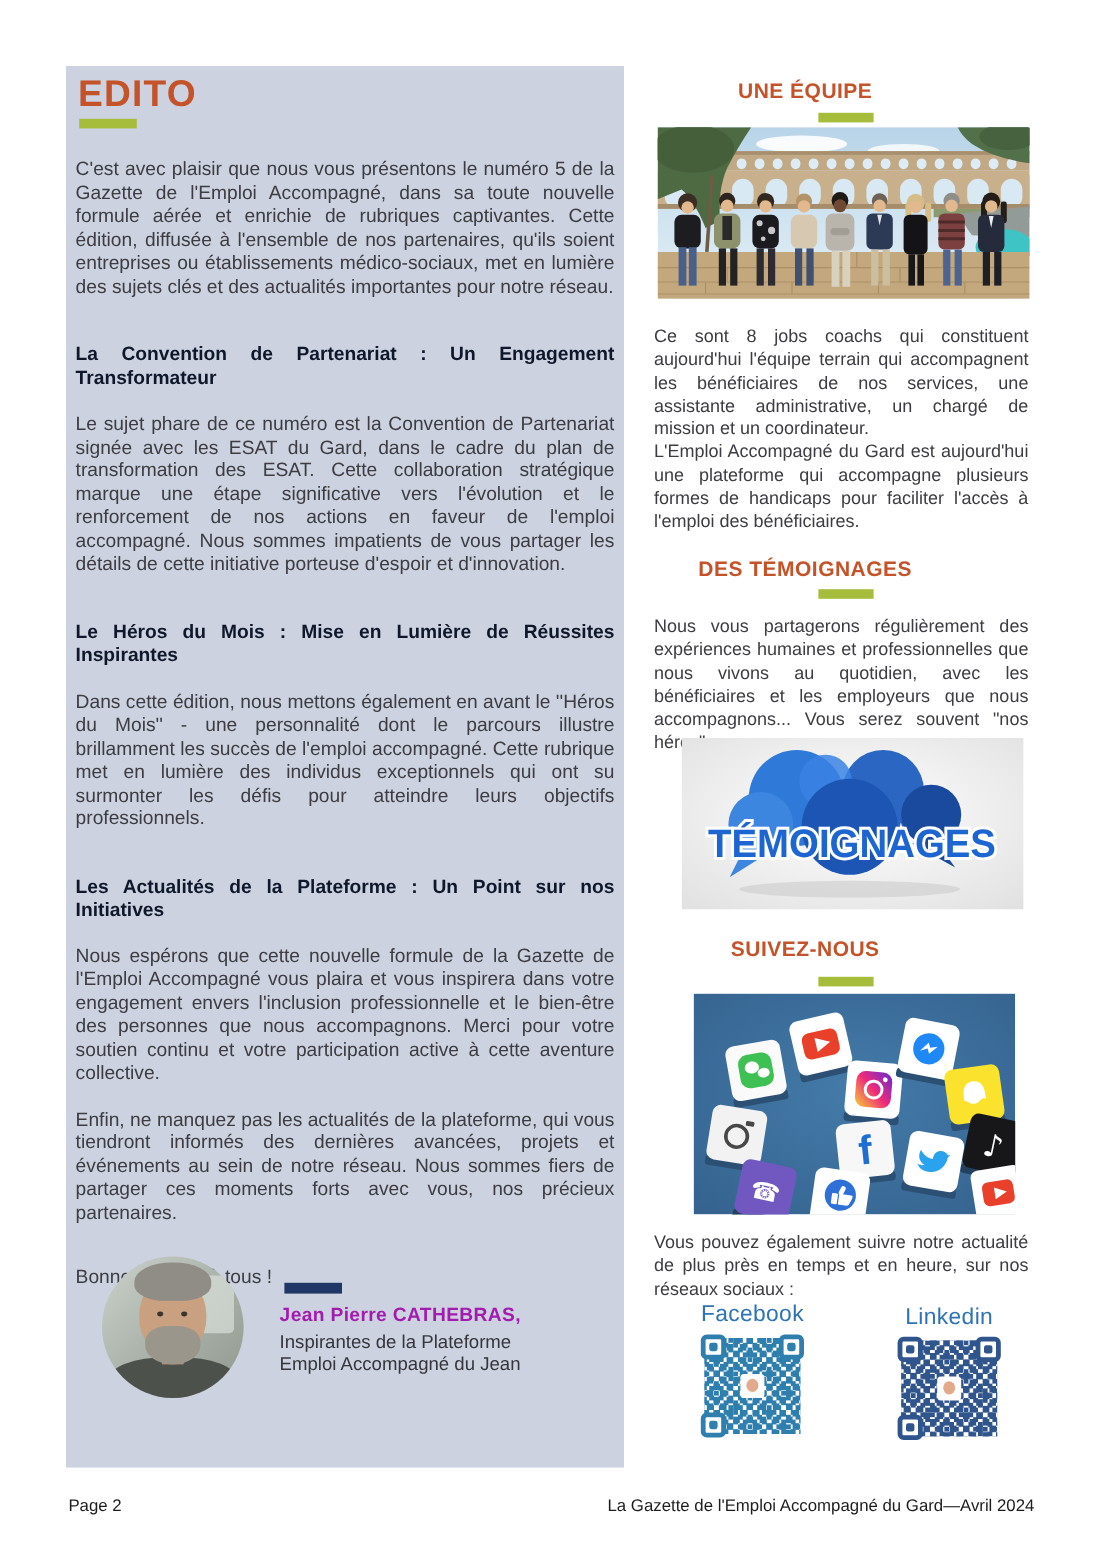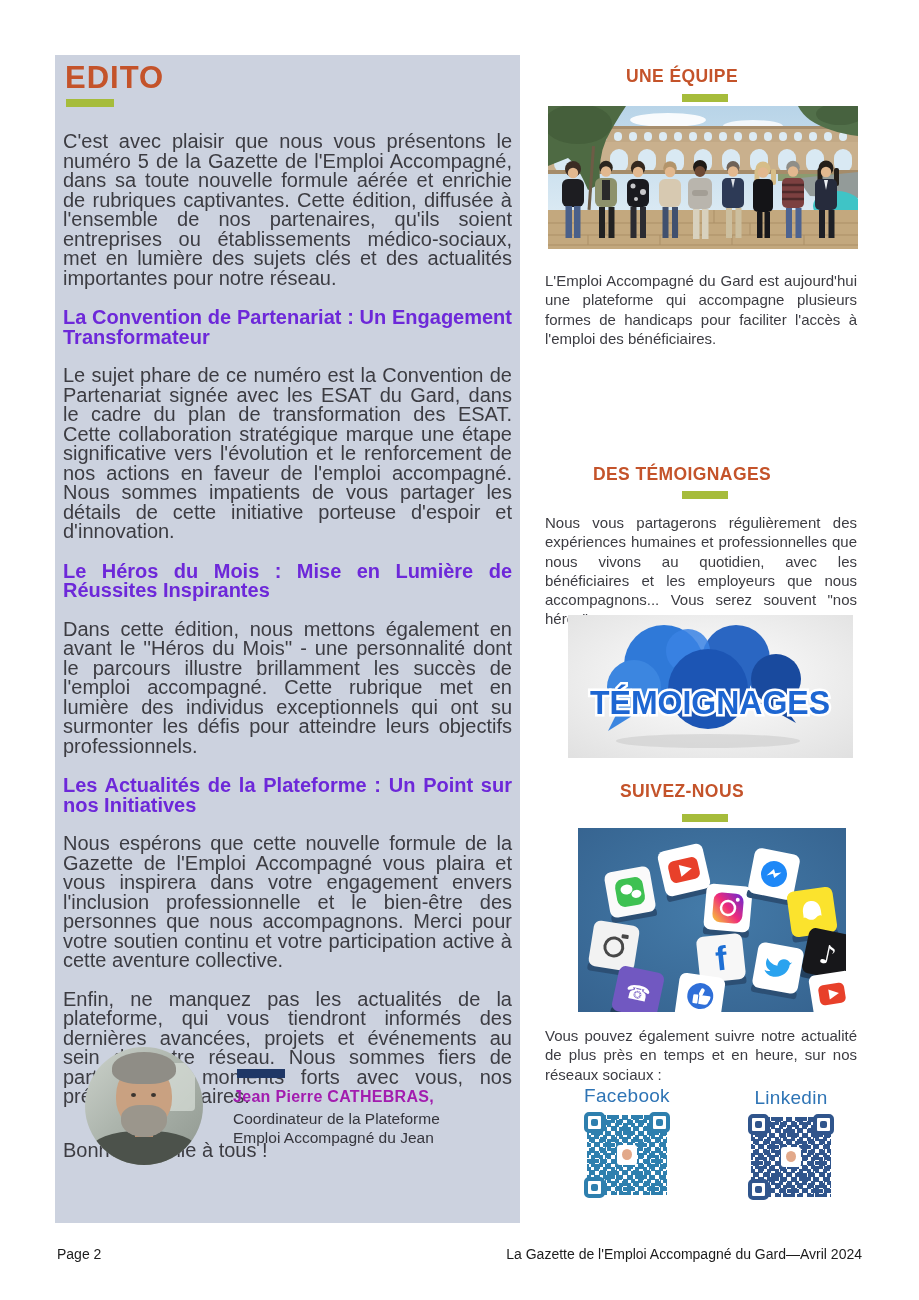--- a/index.html
+++ b/index.html
@@ -4,40 +4,40 @@
 <style>
   html,body{margin:0;padding:0;}
   body{width:919px;height:1300px;background:#ffffff;font-family:"Liberation Sans","DejaVu Sans",sans-serif;position:relative;}
   .page{position:absolute;left:0;top:0;width:919px;height:1300px;overflow:hidden;}
 
   
   .panel{position:absolute;left:55px;top:55px;width:465px;height:1168px;background:#ccd2df;box-sizing:border-box;padding:6px 8px 0;}
   .edito-title{margin:0 0 0 2px;font-size:31px;line-height:34px;font-weight:bold;color:#c4532a;letter-spacing:1px;}
   .bar{width:48px;height:8px;background:#a6bc3b;}
   .bar-edito{margin:4px 0 0 3px;}
-  .panel p{font-size:20px;line-height:19.5px;text-align:justify;color:#3c3c42;margin:19px 0 0;}
+  .panel p{font-size:16px;line-height:19.5px;text-align:justify;color:#3c3c42;margin:19px 0 0;}
   .panel p.first{margin-top:25px;}
-  .panel p.hp{font-weight:bold;color:#6d28d9;margin-top:20px;}
+  .panel p.hp{font-weight:bold;color:#0f172a;margin-top:37px;}
   .panel p.bonne{margin-top:34px;text-align:left;}
 
   
   .avatar{position:absolute;left:30px;top:992px;width:118px;height:118px;border-radius:50%;overflow:hidden;background:linear-gradient(135deg,#ccd2cb 0%,#adb5ad 45%,#8f978f 100%);}
   .av-window{position:absolute;right:8px;top:16px;width:36px;height:48px;background:#dde3dd;opacity:.65;border-radius:4px;}
   .av-shirt{position:absolute;left:6px;top:84px;width:106px;height:40px;border-radius:45% 45% 0 0;background:#4c524b;}
   .av-neck{position:absolute;left:50px;top:74px;width:18px;height:16px;background:#b98f70;}
   .av-head{position:absolute;left:31px;top:16px;width:56px;height:66px;border-radius:50% 50% 46% 46%;background:#c9a181;}
   .av-hair{position:absolute;left:27px;top:5px;width:64px;height:32px;border-radius:50% 50% 40% 40%;background:#8f8d86;}
   .av-beard{position:absolute;left:36px;top:58px;width:46px;height:32px;border-radius:40% 40% 50% 50%;background:#9b968c;}
   .av-eye{position:absolute;width:5px;height:4px;border-radius:50%;background:#3a3530;}
   .sig-bar{position:absolute;left:182px;top:1014px;width:48px;height:9px;background:#1f3766;}
   .sig-name{position:absolute;left:178px;top:1033px;font-size:16px;font-weight:bold;color:#a21caf;letter-spacing:.3px;}
   .sig-role{position:absolute;left:178px;top:1054px;font-size:15.5px;line-height:19px;color:#35353c;}
 
   
-  .h-right{position:absolute;width:312px;left:526px;text-align:center;font-size:17.5px;font-weight:bold;color:#c4532a;letter-spacing:.4px;}
+  .h-right{position:absolute;width:312px;left:515px;text-align:center;font-size:17.5px;font-weight:bold;color:#c4532a;letter-spacing:.4px;}
   .bar-right{position:absolute;left:682px;}
   .rp{position:absolute;left:545px;width:312px;font-size:15px;line-height:19.3px;text-align:justify;color:#3c3c42;margin:0;}
   .rp p{margin:0;}
 
   .img-frame{position:absolute;display:block;}
 
   
   .qr{position:absolute;width:86px;height:86px;background:#fff;}
   .qr .mods{position:absolute;left:3px;top:3px;right:3px;bottom:3px;
      background:
@@ -79,21 +79,21 @@
       <div class="av-shirt"></div>
       <div class="av-neck"></div>
       <div class="av-head"></div>
       <div class="av-hair"></div>
       <div class="av-eye" style="left:46px;top:46px;"></div>
       <div class="av-eye" style="left:66px;top:46px;"></div>
       <div class="av-beard"></div>
     </div>
     <div class="sig-bar"></div>
     <div class="sig-name">Jean Pierre CATHEBRAS,</div>
-    <div class="sig-role" style="top:1054px;">Coordinateur de la Plateforme</div>
+    <div class="sig-role" style="top:1054px;">Inspirantes de la Plateforme</div>
     <div class="sig-role" style="top:1073px;">Emploi Accompagné du Jean</div>
   </div>
 
   <div class="h-right" style="top:66px;">UNE ÉQUIPE</div>
   <div class="bar bar-right" style="top:94px;width:46px;"></div>
 
   <svg class="img-frame" style="left:548px;top:106px;" width="310" height="143" viewBox="0 0 310 143" role="img">
     <defs>
       <linearGradient id="sky" x1="0" y1="0" x2="0" y2="1">
         <stop offset="0" stop-color="#b8d4e8"></stop>
@@ -231,20 +231,21 @@
           <circle cx="278" cy="66" r="5.2" fill="#e2b88f"></circle>
           <rect x="267" y="73" width="22" height="31" rx="5" fill="#262b3c"></rect>
           <path d="M276,74 L280,74 L278,84 z" fill="#eceff2"></path>
           <rect x="271" y="104" width="6" height="28" fill="#1e2026"></rect>
           <rect x="280.5" y="104" width="6" height="28" fill="#1e2026"></rect>
         </g>
     </g>
   </svg>
 
   <div class="rp" style="top:271px;">
+    <p>Ce sont 8 jobs coachs qui constituent aujourd'hui l'équipe terrain qui accompagnent les bénéficiaires de nos services, une assistante administrative, un chargé de mission et un coordinateur.</p>
     <p>L'Emploi Accompagné du Gard est aujourd'hui une plateforme qui accompagne plusieurs formes de handicaps pour faciliter l'accès à l'emploi des bénéficiaires.</p>
   </div>
 
   <div class="h-right" style="top:464px;">DES TÉMOIGNAGES</div>
   <div class="bar bar-right" style="top:491px;width:46px;"></div>
   <div class="rp" style="top:513px;">Nous vous partagerons régulièrement des expériences humaines et professionnelles que nous vivons au quotidien, avec les bénéficiaires et les employeurs que nous accompagnons... Vous serez souvent "nos héros".</div>
 
   <svg class="img-frame" style="left:568px;top:615px;" width="285" height="143" viewBox="0 0 285 143" role="img">
     <defs>
       <radialGradient id="tg" cx=".5" cy=".45" r=".8">

